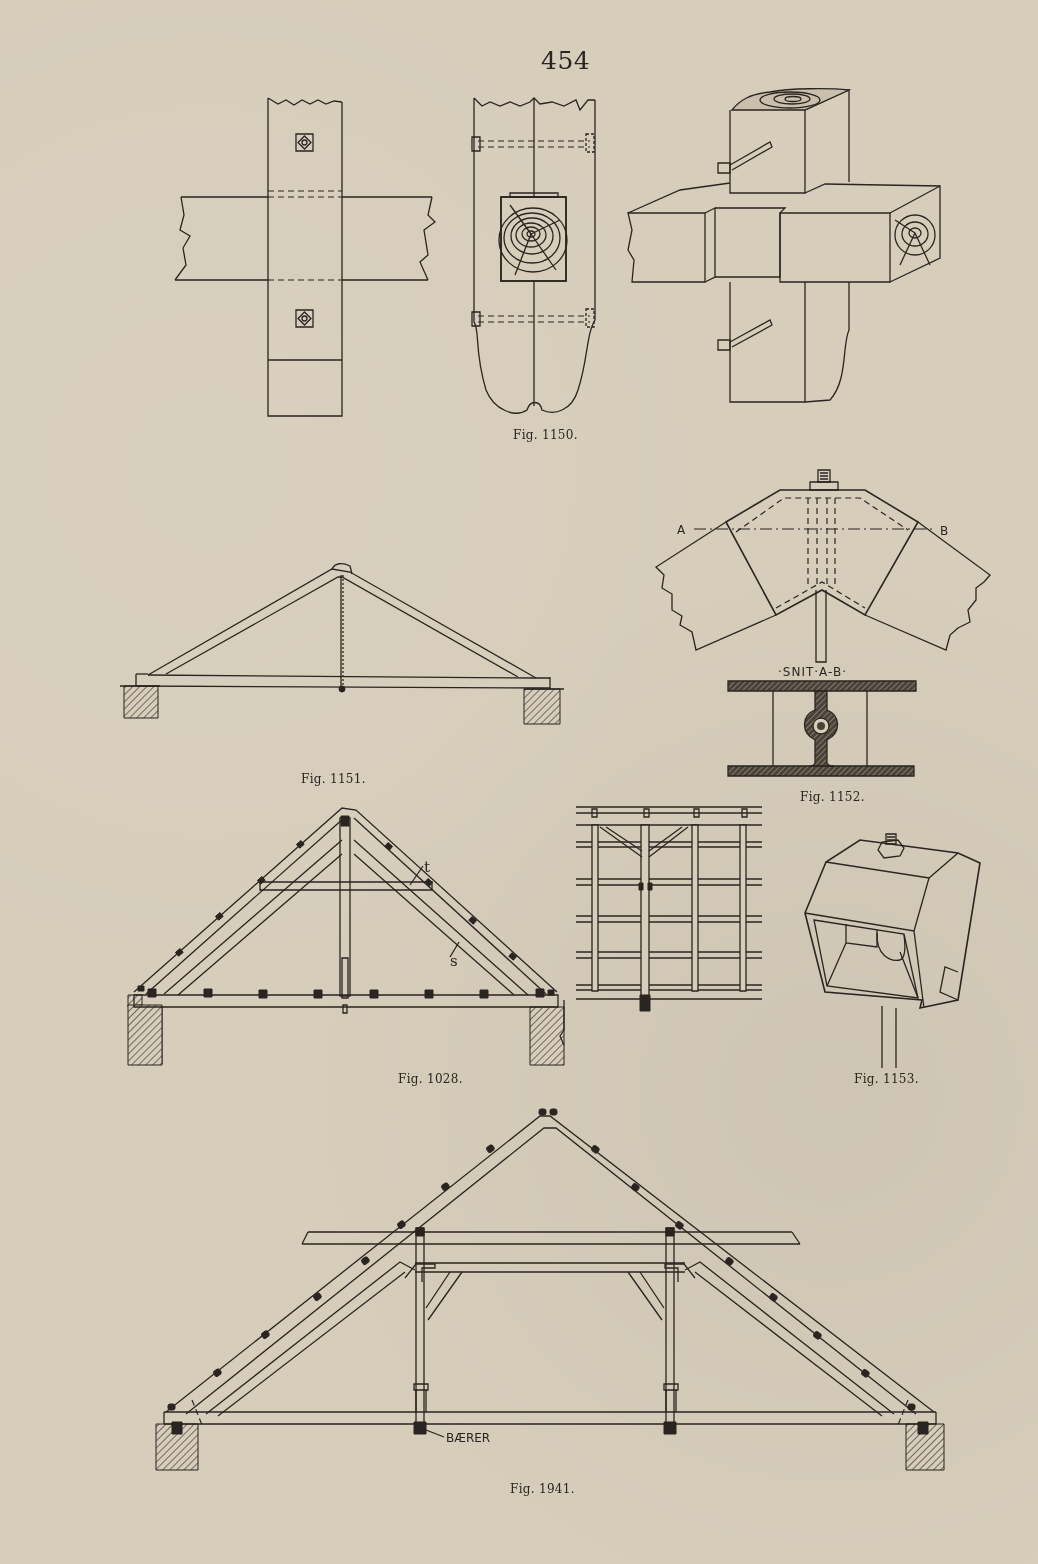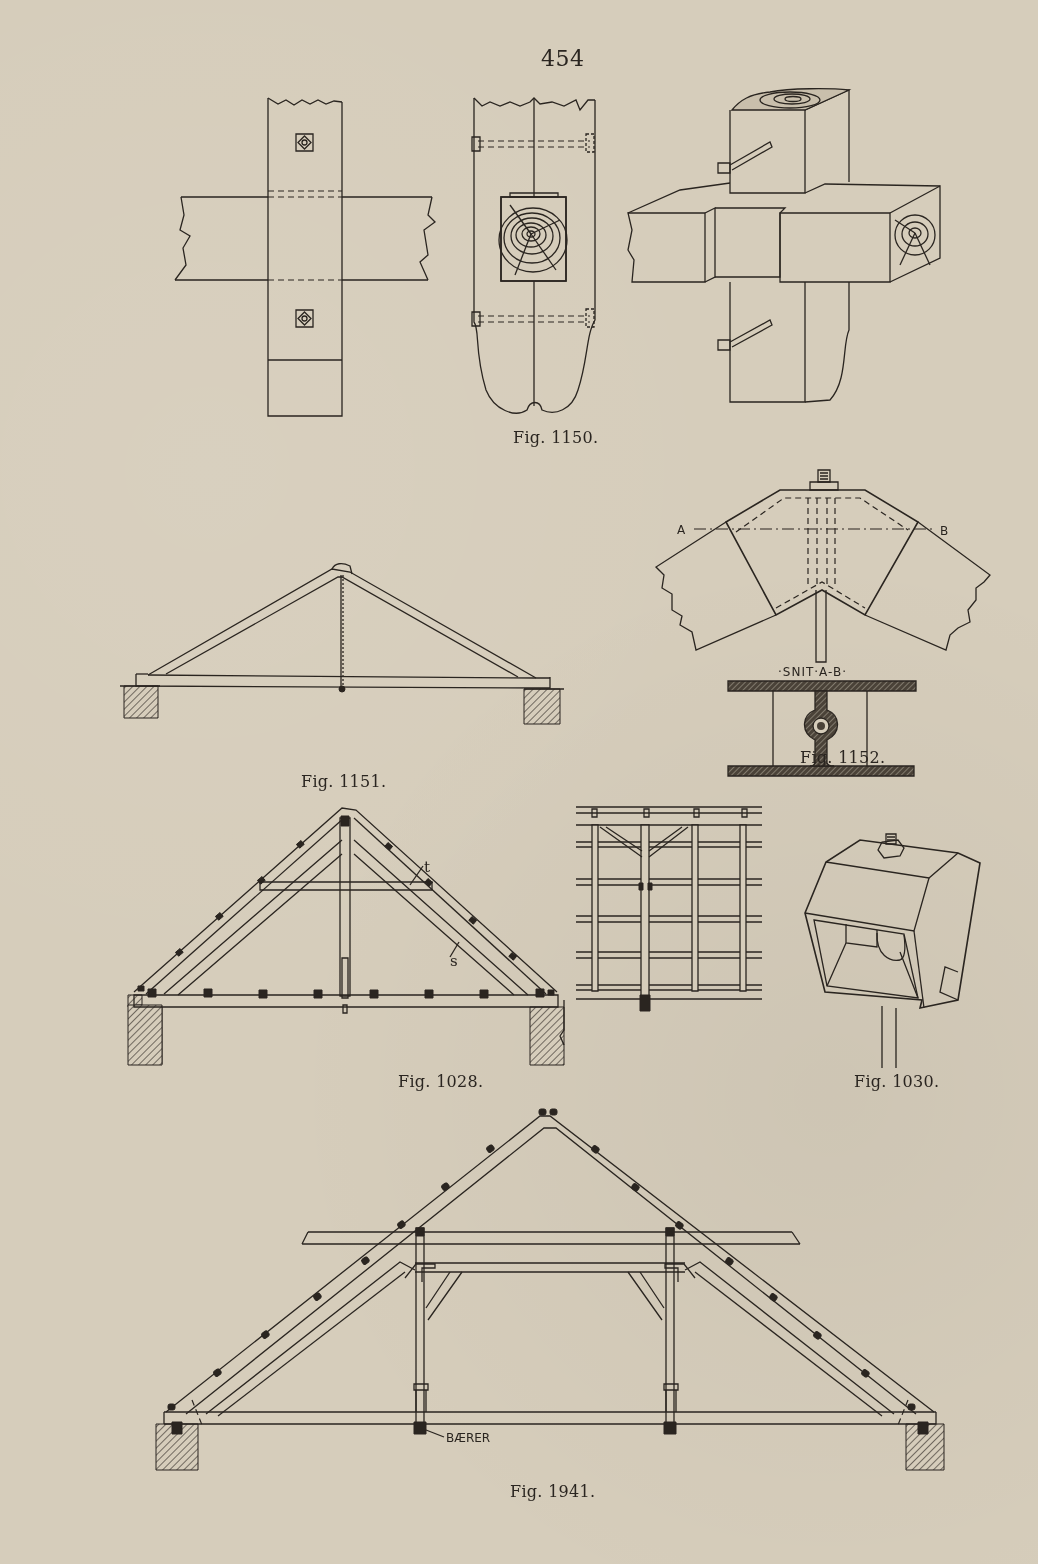--- a/index.html
+++ b/index.html
@@ -12,25 +12,25 @@
   }
   .paper-noise {
     position: absolute; inset: 0;
     background:
       radial-gradient(circle at 20% 30%, rgba(255,255,255,0.06), transparent 40%),
       radial-gradient(circle at 80% 70%, rgba(0,0,0,0.04), transparent 40%);
     pointer-events: none;
   }
   .page-number {
     position: absolute; left: 541px; top: 46px;
-    font-size: 22px; letter-spacing: 0.5px;
+    font-size: 25px; letter-spacing: 0.5px;
   }
   .caption {
     position: absolute;
-    font-size: 16px;
+    font-size: 12px;
     letter-spacing: 0.3px;
     white-space: nowrap;
   }
   svg.fig { position: absolute; overflow: visible; }
   svg.fig * { vector-effect: non-scaling-stroke; }
   .ln { stroke: #2a2520; stroke-width: 1.3; fill: none; }
   .ln2 { stroke: #2a2520; stroke-width: 1.6; fill: none; }
   .dash { stroke: #2a2520; stroke-width: 1.2; fill: none; stroke-dasharray: 6 4; }
   .dashdot { stroke: #2a2520; stroke-width: 1.1; fill: none; stroke-dasharray: 12 4 2 4; }
   .blk { fill: #2a2520; stroke: #2a2520; }
@@ -204,21 +204,21 @@
   <g>
     <rect x="78" y="221" width="188" height="10" fill="url(#hatchdark)" stroke="#2a2520" stroke-width="1.3"></rect>
     <rect x="78" y="306" width="186" height="10" fill="url(#hatchdark)" stroke="#2a2520" stroke-width="1.3"></rect>
     <line class="ln" x1="123" y1="231" x2="123" y2="306"></line>
     <line class="ln" x1="217" y1="231" x2="217" y2="306"></line>
     <path d="M165 231 L177 231 L177 250 C190 255 192 272 177 280 L177 303 C178 306 182 306 184 306 L160 306 C162 306 164 306 165 303 L165 280 C150 272 152 255 165 250 Z" fill="url(#hatchdark)" stroke="#2a2520" stroke-width="1.3"></path>
     <circle cx="171" cy="266" r="8" fill="#d6cdbb" stroke="#2a2520" stroke-width="1.3"></circle>
     <circle cx="171" cy="266" r="4" fill="#4a4238"></circle>
   </g>
 </svg>
-<div class="caption" style="left:800px;top:748px">Fig. 1152.</div>
+<div class="caption" style="left:800px;top:790px">Fig. 1152.</div>
 
 <svg class="fig" style="left:120px;top:800px" width="460" height="270" viewBox="0 0 460 270">
 
   <path class="hatchfill" d="M8 195 L22 195 L22 205 L16 205 L16 222 L20 222 L20 264 L42 264 L42 207 L8 207 Z"></path>
   <rect class="hatchfill" x="8" y="205" width="34" height="60"></rect>
   <rect class="hatchfill" x="410" y="207" width="34" height="58"></rect>
   <path class="ln" d="M444 200 L444 230 L440 236 L444 245"></path>
 
   <rect class="ln" x="14" y="195" width="424" height="12"></rect>
 
@@ -309,21 +309,21 @@
   <path class="ln" d="M56 104 L56 123 L87 127 L87 110"></path>
   <path class="ln" d="M87 113 C86 135 100 142 110 140 C115 138 116 130 114 115"></path>
   <path class="ln" d="M56 123 L37 166 M110 132 L128 178"></path>
 
   <path class="ln" d="M88 30 L92 22 L108 20 L114 28 L110 36 L94 38 Z" fill="#d6cdbb"></path>
   <rect class="ln" x="96" y="14" width="10" height="10"></rect>
   <path class="ln" d="M97 17 L105 17 M97 20 L105 20"></path>
 
   <path class="ln" d="M92 186 L92 248 M106 188 L106 248"></path>
 </svg>
-<div class="caption" style="left:854px;top:1072px">Fig. 1030.</div>
+<div class="caption" style="left:854px;top:1072px">Fig. 1153.</div>
 
 <svg class="fig" style="left:150px;top:1100px" width="800" height="380" viewBox="0 0 800 380">
 
   <rect class="hatchfill" x="6" y="324" width="42" height="46"></rect>
   <rect class="hatchfill" x="756" y="324" width="38" height="46"></rect>
 
   <path class="ln" d="M14 324 L786 324 M14 312 L786 312 M14 312 L14 324 M786 312 L786 324"></path>
 
   <path class="ln" d="M16 312 L390 16 L400 16 L784 312"></path>
   <path class="ln" d="M36 314 L394 28 L406 28 L766 314"></path>

